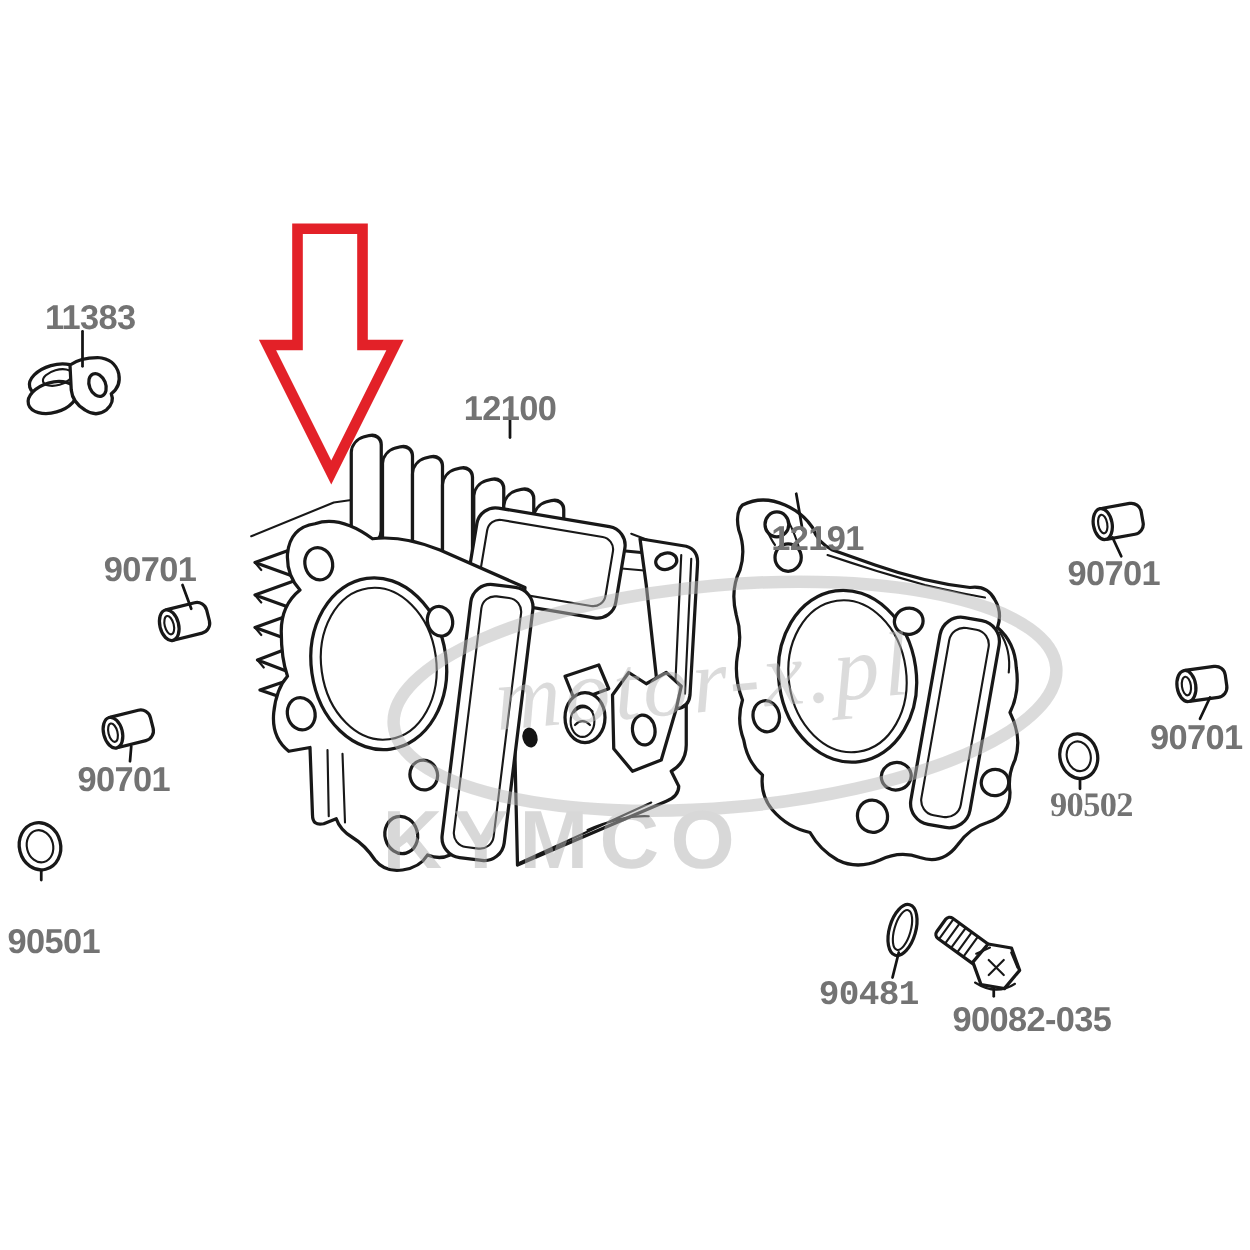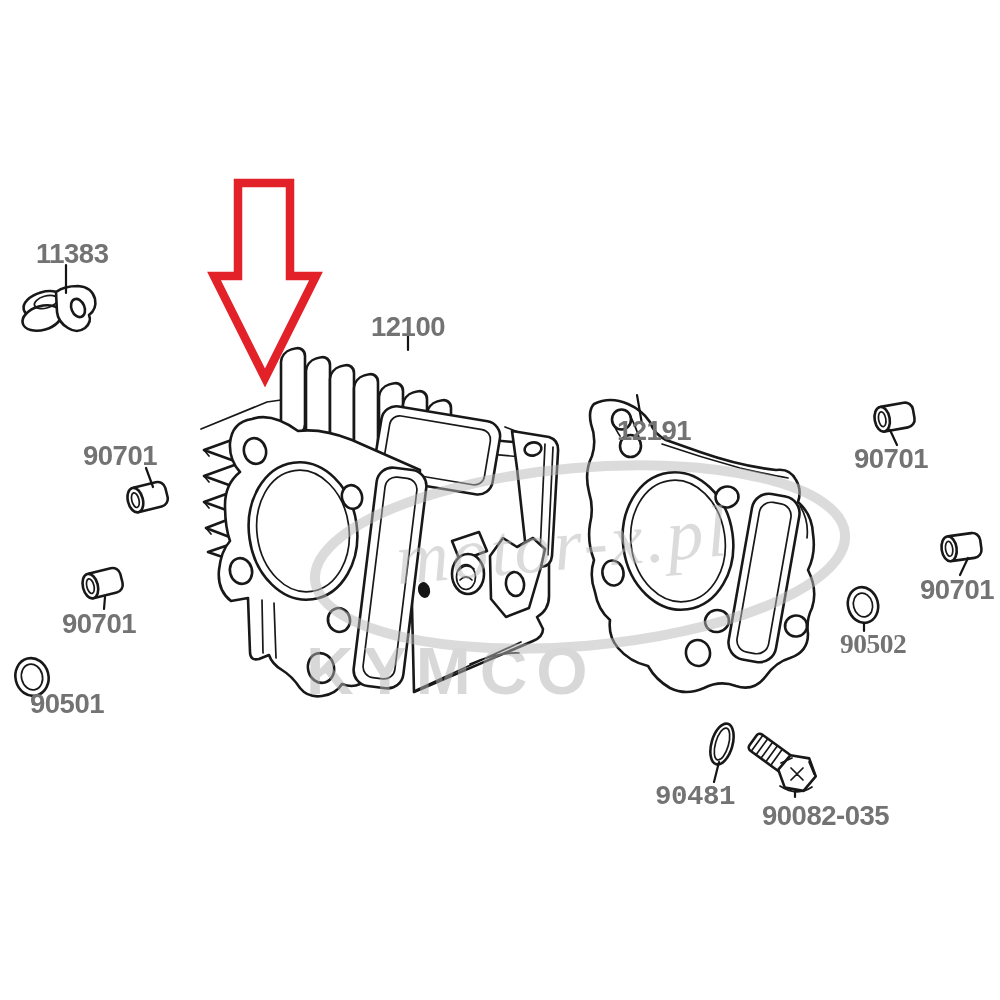--- a/index.html
+++ b/index.html
@@ -181,19 +181,19 @@
     <path class="leader" d="M 714,782 L 719,762"></path>
     <path class="leader" d="M 795,797 L 795,791"></path>
   </g>
 </svg>
 
   <div class="plabel" style="left:36px;top:240px;">11383</div>
   <div class="plabel" style="left:371px;top:301px;margin-top:12px;">12100</div>
   <div class="plabel" style="left:617px;top:369px;margin-top:48px;">12191</div>
   <div class="plabel" style="left:83px;top:442px;">90701</div>
   <div class="plabel" style="left:62px;top:610px;">90701</div>
-  <div class="plabel" style="left:6px;top:690px;margin-left:24px;">90501</div>
+  <div class="plabel" style="left:6px;top:739px;">90501</div>
   <div class="plabel" style="left:854px;top:445px;">90701</div>
   <div class="plabel" style="left:920px;top:576px;">90701</div>
   <div class="plabel" style="left:840px;top:630px;font-family:Liberation Serif, serif;">90502</div>
   <div class="plabel" style="left:655px;top:783px;font-family:Liberation Mono, monospace;">90481</div>
   <div class="plabel" style="left:762px;top:802px;">90082-035</div>
 </div>
 
 </body></html>

